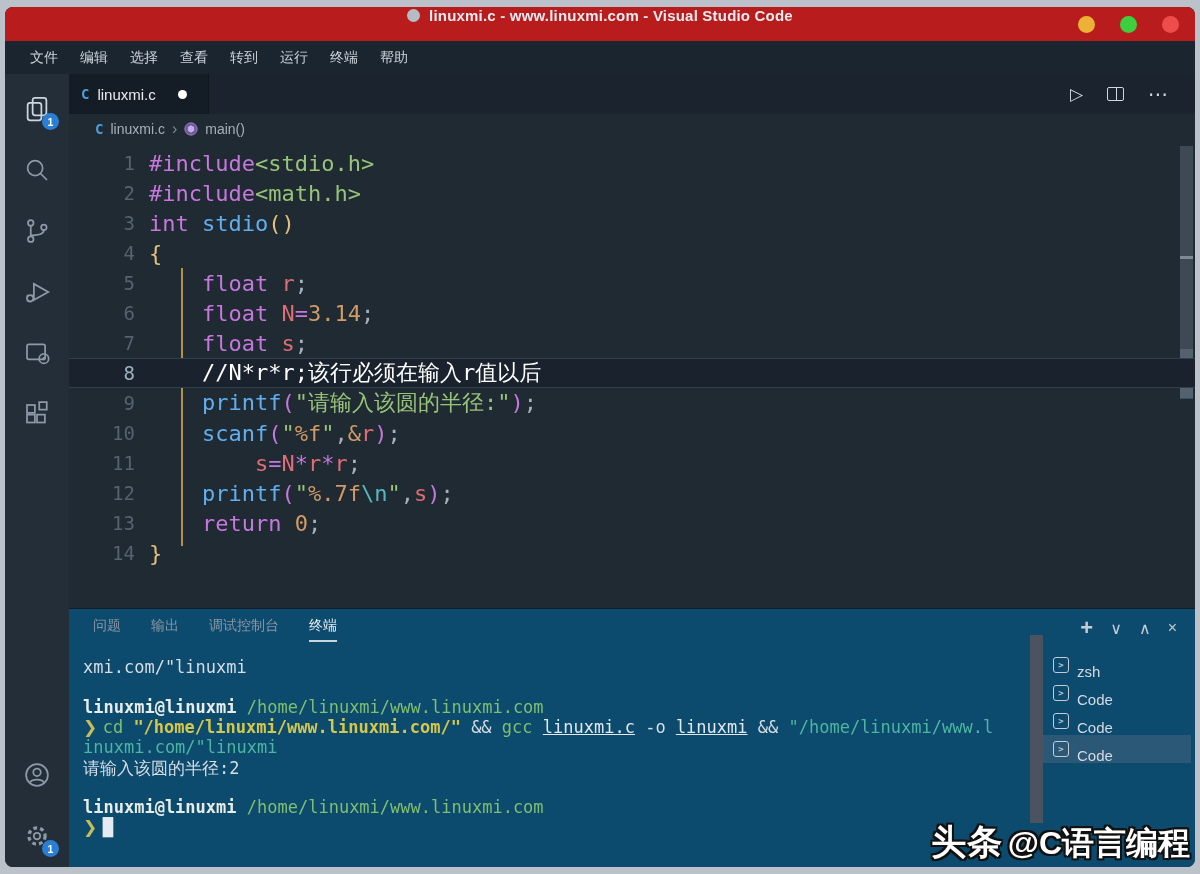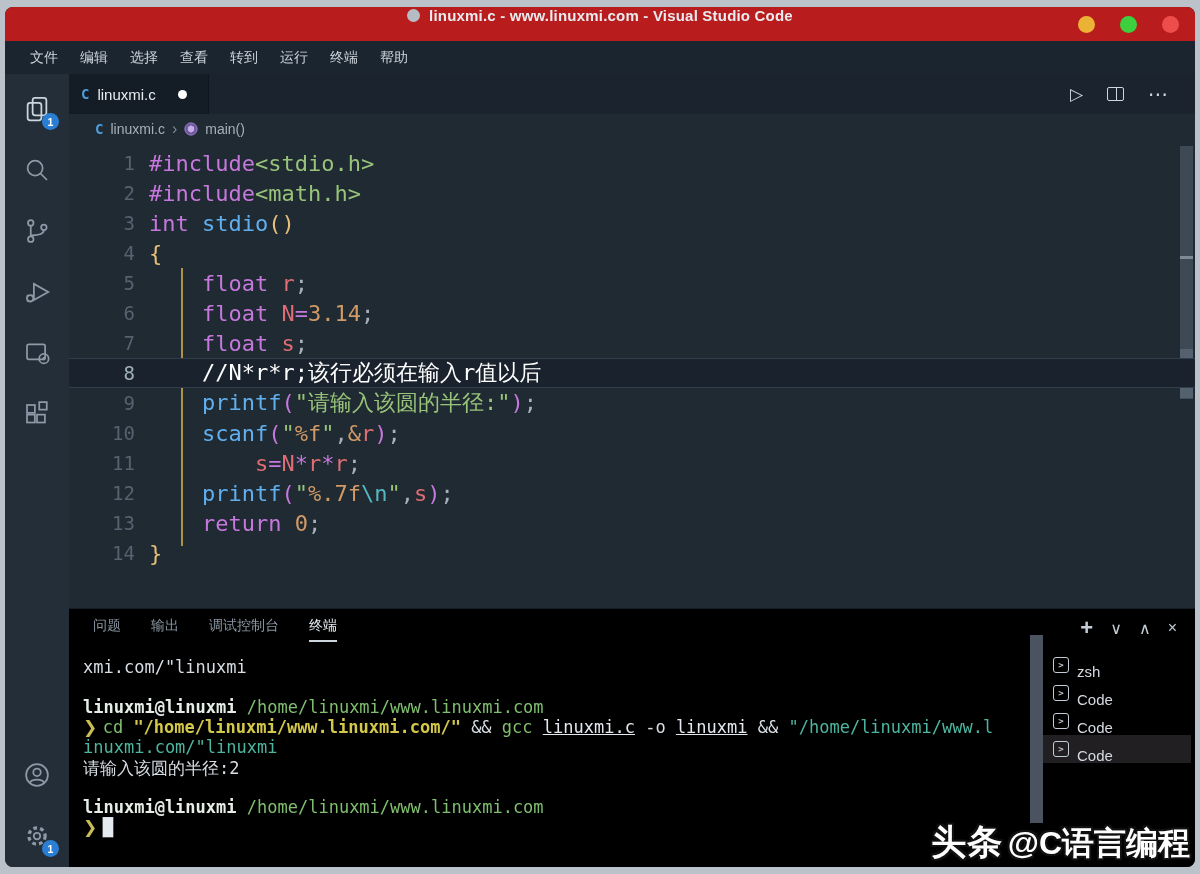--- a/index.html
+++ b/index.html
@@ -56,21 +56,21 @@
   .tk-num { color:#d19a66; } .tk-var { color:#e06c75; } .tk-esc { color:#56b6c2; }
   .tk-pun { color:#a7b0bc; } .tk-brk { color:#e5c07b; } .tk-op { color:#c678dd; }
   .tk-op2 { color:#c678dd; } .tk-pln { color:#abb2bf; }
   .tk-cmt { color:#ffffff; }
   .bracket-guide { position:absolute; left:112px; top:124px; height:278px; width:1.5px; background:#c9a648; opacity:.85; }
   .ed-scrollbar { position:absolute; right:2px; top:2px; width:13px; height:252px; background:rgba(110,124,140,.38); }
   .ed-scroll-marker { position:absolute; right:2px; top:112px; width:13px; height:3px; background:rgba(170,182,194,.6); }
   .ed-scroll-bright { position:absolute; right:2px; top:205px; width:13px; height:50px; background:rgba(130,144,160,.35); }
 
   
-  .panel { flex:1; background:#000000; position:relative; border-top:1px solid #141c25; min-height:0; }
+  .panel { flex:1; background:#0c4a6e; position:relative; border-top:1px solid #141c25; min-height:0; }
   .panel-header { height:40px; display:flex; align-items:center; padding-left:24px; gap:30px; position:relative; }
   .panel-tab { font-size:14px; color:#8b96a2; padding-bottom:5px; border-bottom:2px solid transparent; cursor:default; }
   .panel-tab.active { color:#e6ebf0; border-bottom-color:#cdd5dc; }
   .panel-toolbar { position:absolute; right:18px; top:6px; display:flex; align-items:center; gap:17px; color:#c3ccd5; }
   .pt { font-size:16px; cursor:default; }
   .pt.plus { font-size:22px; font-weight:bold; }
 
   .terminal { position:absolute; left:0; top:40px; right:160px; bottom:0; padding:8px 0 0 14px; font-family:"DejaVu Sans Mono","Liberation Mono",monospace; font-size:17px; overflow:hidden; }
   .t-line { height:20px; white-space:pre; }
   .t-fg { color:#d6dde3; } .t-user { color:#e6ece6; font-weight:bold; }

